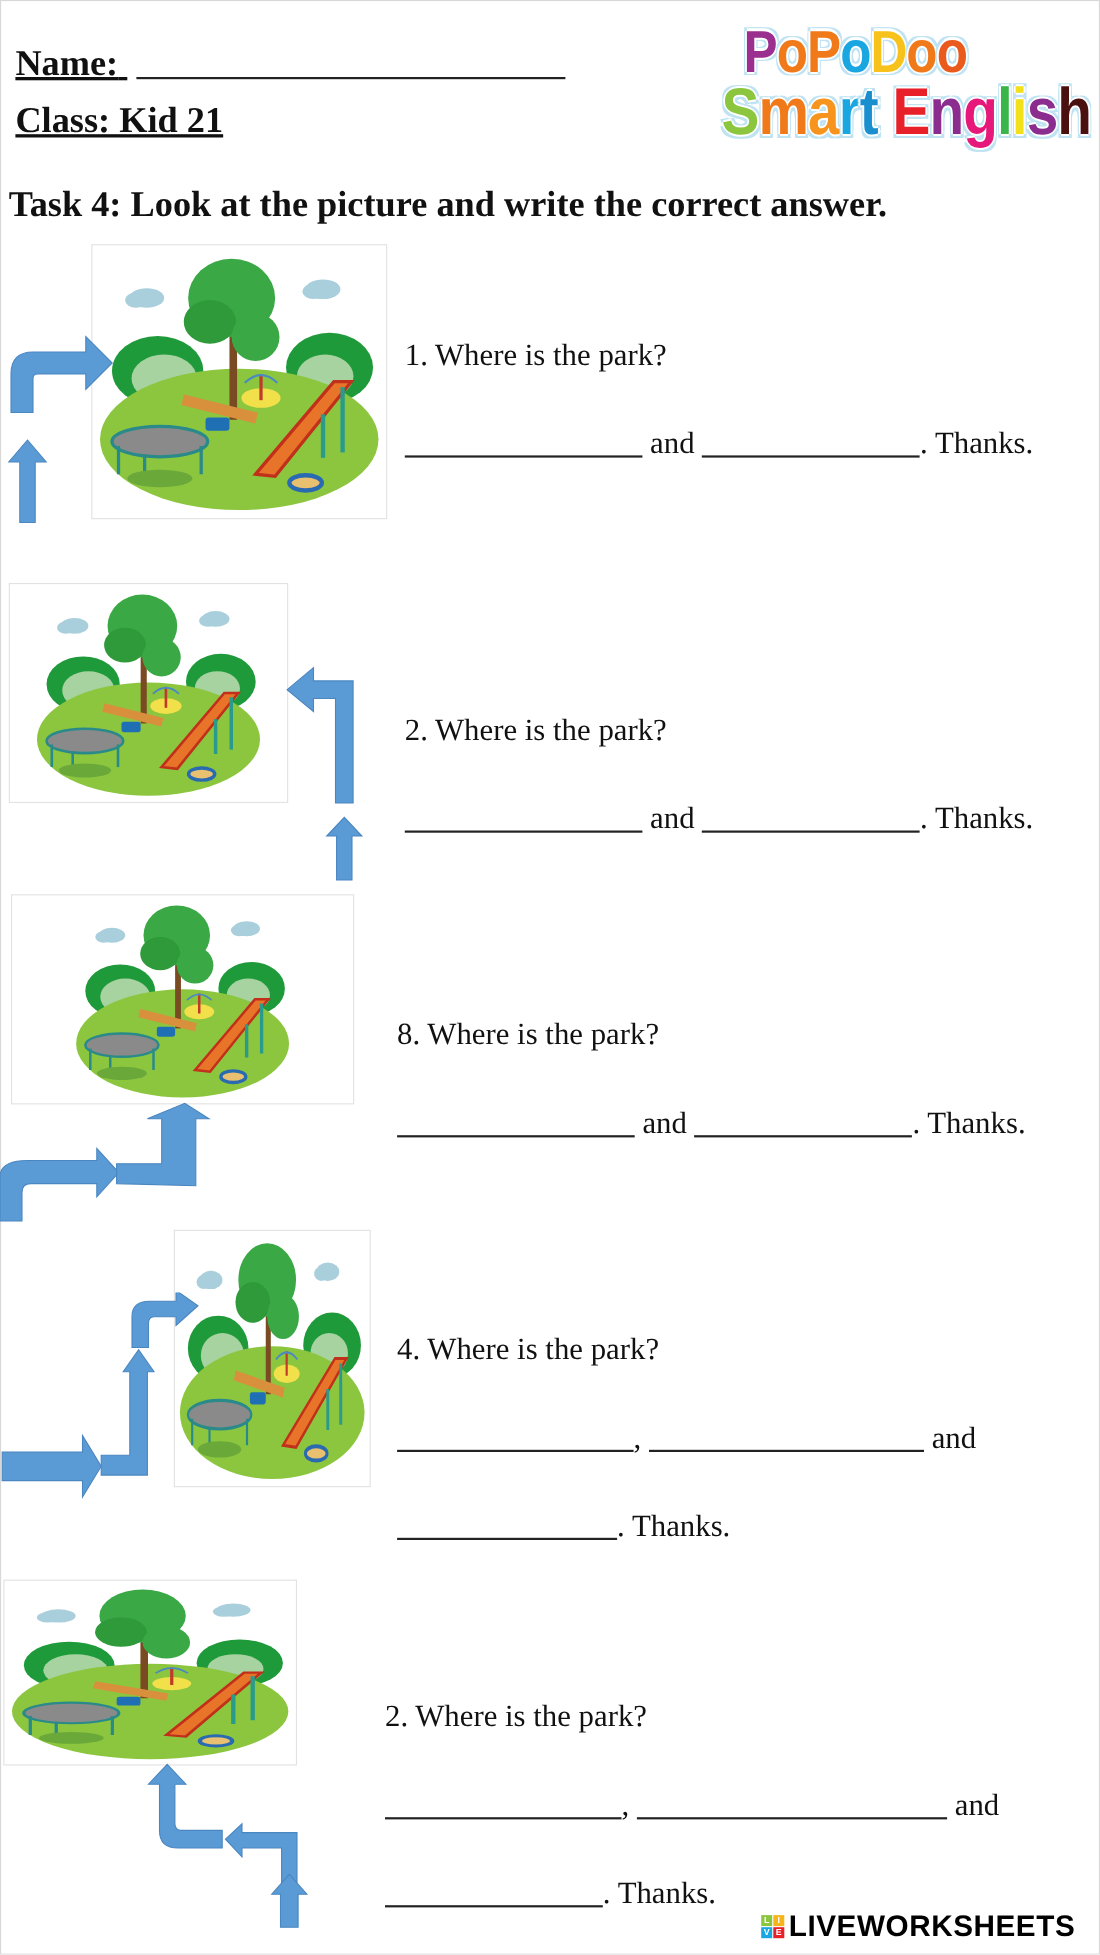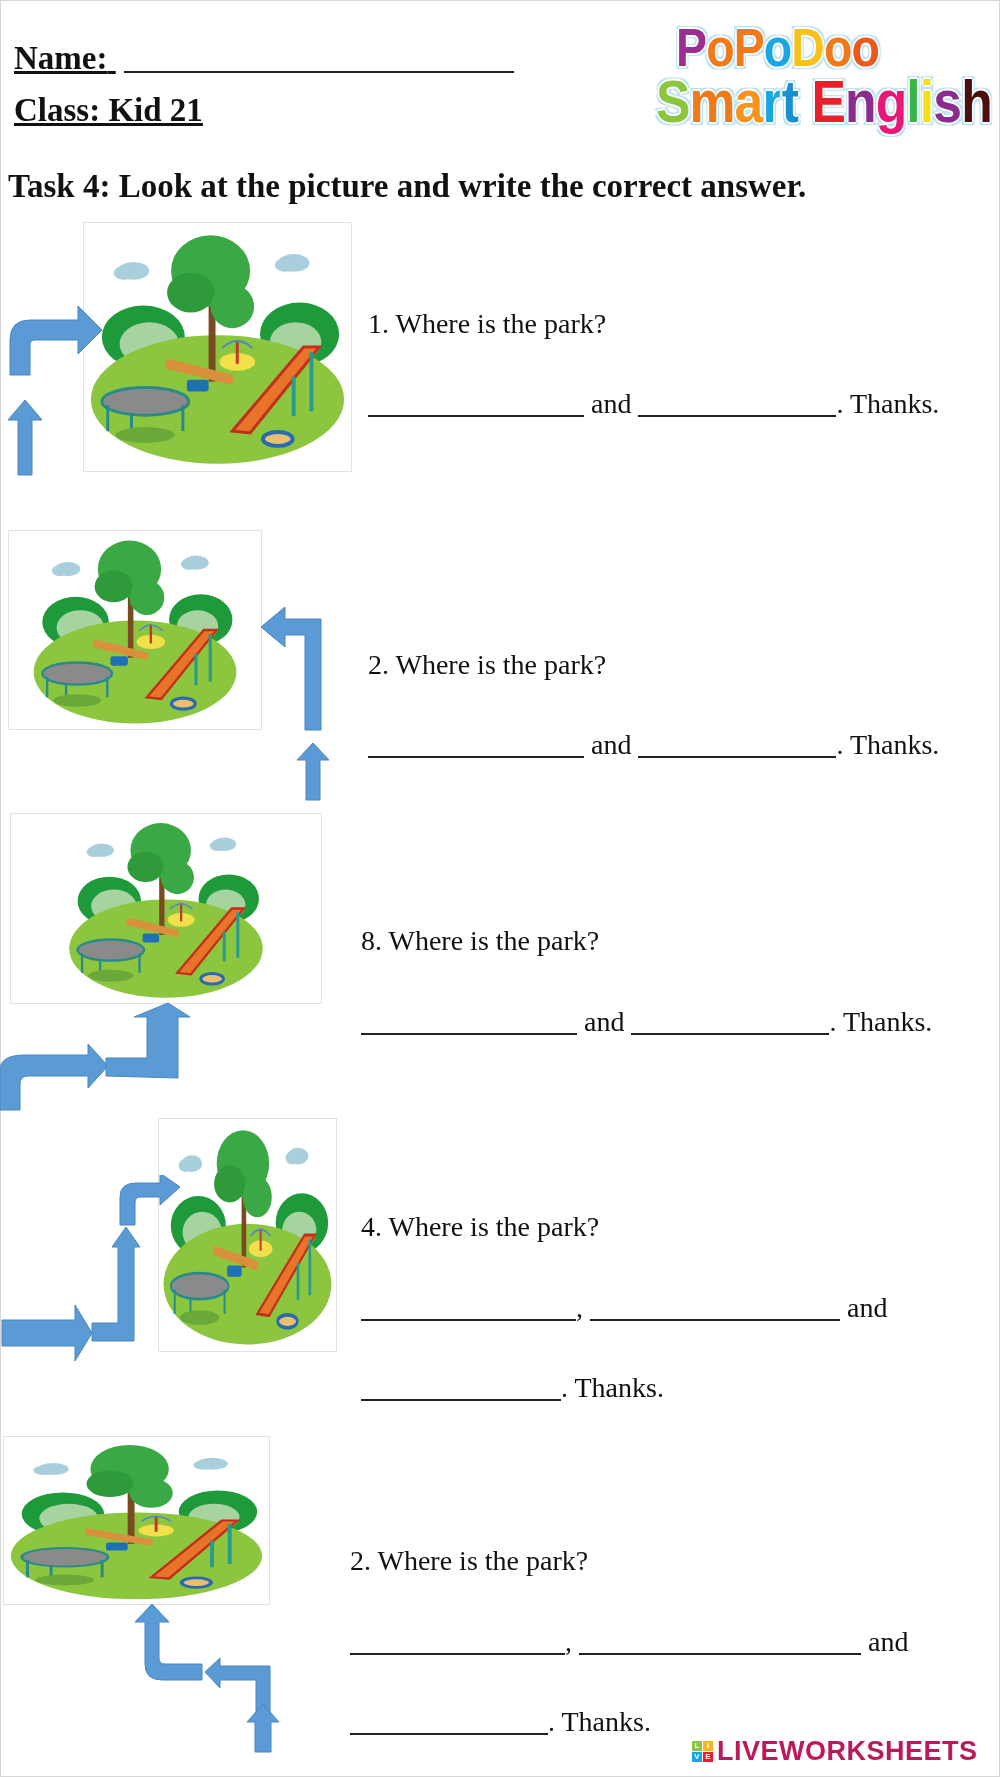--- a/index.html
+++ b/index.html
@@ -17,21 +17,21 @@
   .logo { position:absolute; left:652px; top:18px; width:312px; height:118px; }
   .logo-line { font-family:"Liberation Sans", "DejaVu Sans", sans-serif; font-weight:bold; line-height:1; letter-spacing:-1px;
                position:absolute; white-space:nowrap; transform:scaleX(0.86); transform-origin:left top; }
   .logo-line span { -webkit-text-stroke:0; text-shadow:
       2px 0 0 #fff, -2px 0 0 #fff, 0 2px 0 #fff, 0 -2px 0 #fff,
       3px 3px 0 #bfe3f2, -3px 3px 0 #bfe3f2, 3px -3px 0 #bfe3f2, -3px -3px 0 #bfe3f2; }
   .lw { position:absolute; left:692px; top:1736px; height:30px; display:flex; align-items:center; }
   .lw-badge { display:grid; grid-template-columns:10px 10px; grid-template-rows:10px 10px; gap:1px; margin-right:4px; }
   .lw-badge span { font-family:"Liberation Sans", sans-serif; font-size:8px; font-weight:bold; color:#fff;
                    display:flex; align-items:center; justify-content:center; }
-  .lw-text { font-family:"Liberation Sans", "DejaVu Sans", sans-serif; font-weight:bold; font-size:27px; color:#be185d; letter-spacing:0.5px; }
+  .lw-text { font-family:"Liberation Sans", "DejaVu Sans", sans-serif; font-weight:bold; font-size:27px; color:#000000; letter-spacing:0.5px; }
 </style>
 </head>
 <body>
 
 <div class="page-border"></div>
 
 <div class="abs hdr" style="left:14px; top:40px;">
   <span>Name:</span>
   <span class="blank" style="width:390px; margin-left:8px;"></span>
 </div>

